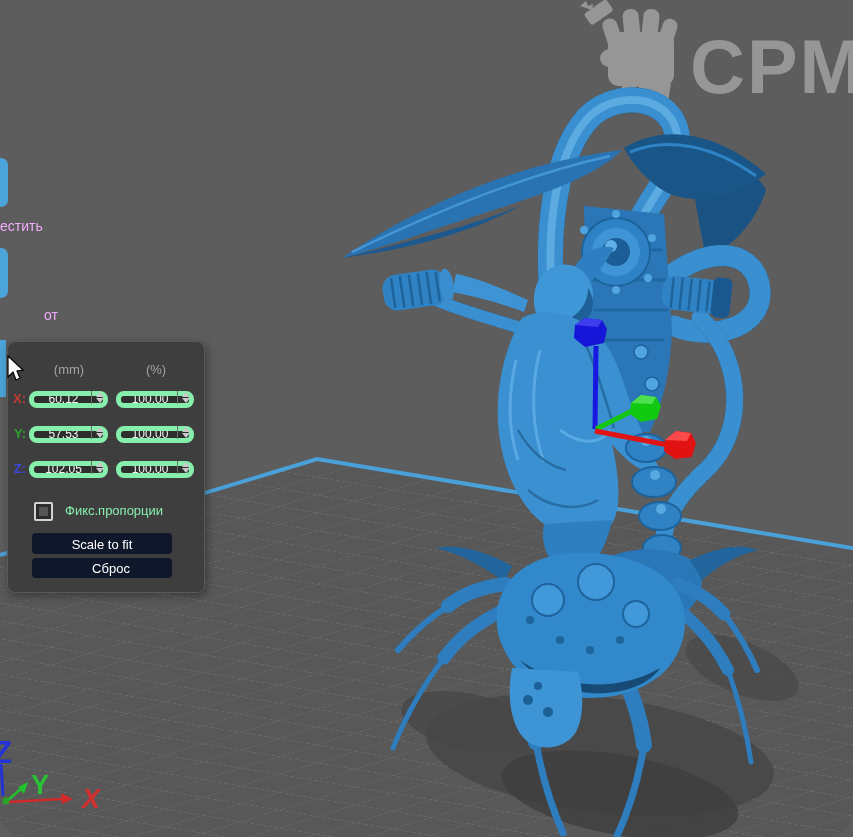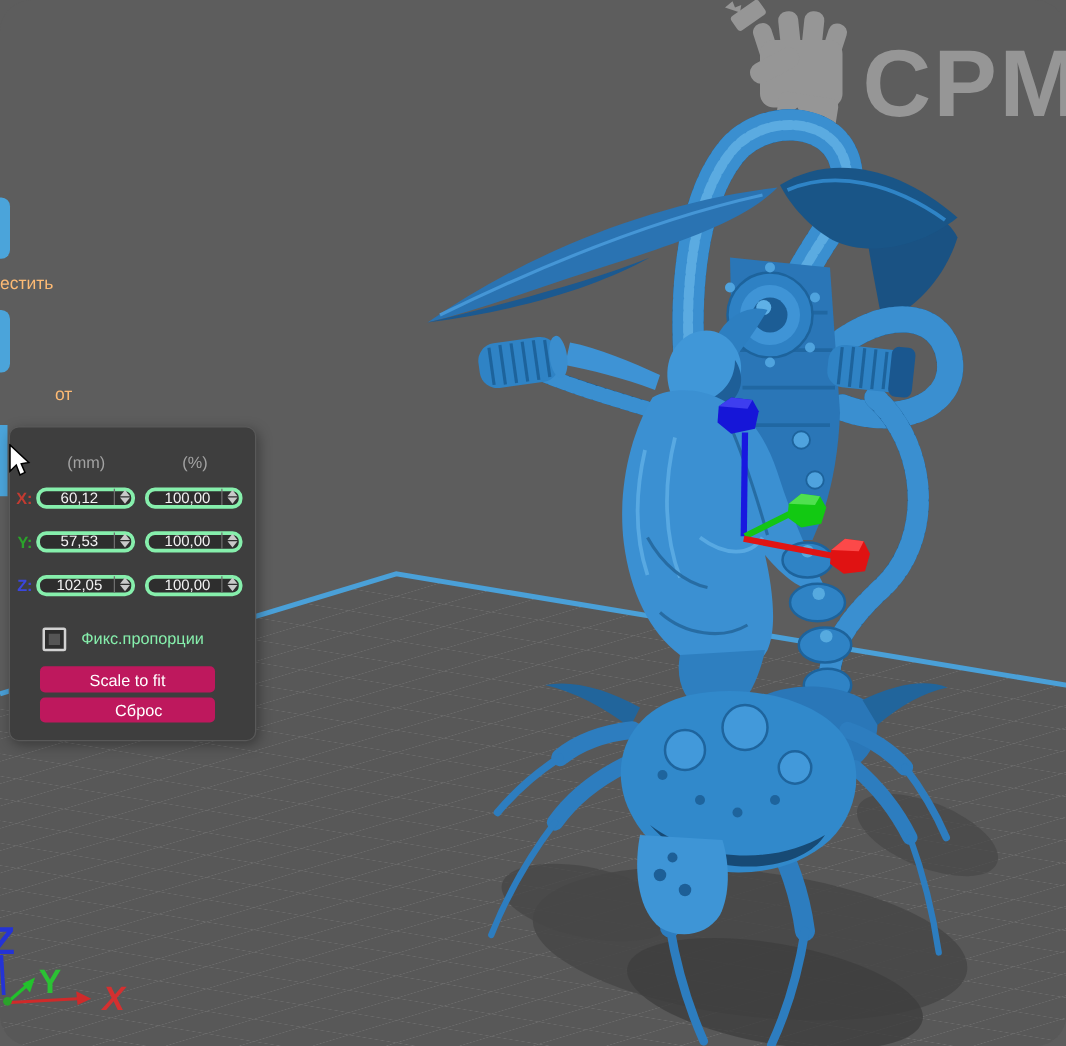--- a/index.html
+++ b/index.html
@@ -3,43 +3,43 @@
 <meta charset="utf-8">
 <style>
   html,body{margin:0;padding:0;background:#5d5d5d;width:853px;height:837px;overflow:hidden;
     font-family:"Liberation Sans",sans-serif;}
   #stage{position:relative;width:853px;height:837px;overflow:hidden;border-radius:25px;}
   svg{display:block;}
   #scene{position:absolute;left:0;top:0;z-index:1;}
 
   
   .tool-frag{position:absolute;background:#4ba4da;border-radius:0 7px 7px 0;z-index:2;}
-  .tool-label{position:absolute;left:0;color:#fdba74;font-size:14px;z-index:2;white-space:nowrap;}
+  .tool-label{position:absolute;left:0;color:#f0abfc;font-size:14px;z-index:2;white-space:nowrap;}
 
   
   #scale-panel{position:absolute;left:7px;top:341px;width:196px;height:250px;background:#3e3e3e;
     border:1px solid #595959;border-radius:8px;box-shadow:2px 3px 10px rgba(0,0,0,.35);z-index:3;}
   .unit-header{position:absolute;color:#a3a3a3;font-size:13px;width:80px;text-align:center;top:20px;}
   .axis-label{position:absolute;width:16px;text-align:right;font-size:13px;font-weight:bold;}
   .axis-x{color:#c23b31;} .axis-y{color:#2ba32b;} .axis-z{color:#3a46dd;}
   .spinbox{position:absolute;width:79px;height:17px;}
   .spinbox input{width:100%;height:100%;box-sizing:border-box;background:#2e2e2e;color:#f2f2f2;
-    border:3px solid #86efac;border-radius:8px;font-size:12px;text-align:center;padding:0 14px 1px 4px;
+    border:5px solid #86efac;border-radius:8px;font-size:12px;text-align:center;padding:0 14px 1px 4px;
     font-family:"Liberation Sans",sans-serif;outline:none;}
   .spinner{position:absolute;right:3px;top:2px;bottom:2px;width:11px;display:flex;flex-direction:column;
     justify-content:space-between;align-items:center;border-left:1px solid #6e6e6e;padding-left:2px;cursor:pointer;}
   .spin-up{width:0;height:0;border-left:4px solid transparent;border-right:4px solid transparent;
     border-bottom:5px solid #c9c9c9;margin-top:1px;}
   .spin-down{width:0;height:0;border-left:4px solid transparent;border-right:4px solid transparent;
     border-top:5px solid #c9c9c9;margin-bottom:1px;}
   #fix-prop-box{position:absolute;left:26px;top:160px;width:15px;height:15px;background:#2c2c2c;
     border:2px solid #d2d2d2;border-radius:2px;cursor:pointer;}
   #fix-prop-box::after{content:"";position:absolute;left:3px;top:3px;width:9px;height:9px;background:#555;}
   #fix-prop-label{position:absolute;left:57px;top:161px;color:#86efac;font-size:13px;}
-  .panel-btn{position:absolute;left:24px;width:140px;background:#be185d;color:#fff;font-size:13px;
+  .panel-btn{position:absolute;left:24px;width:140px;background:#0f172a;color:#fff;font-size:13px;
     border:none;border-radius:4px;text-align:center;cursor:pointer;font-family:"Liberation Sans",sans-serif;}
   #scale-fit-btn{top:191px;height:21px;line-height:21px;}
   #reset-btn{top:216px;height:20px;line-height:20px;padding-left:24px;}
 
   #mouse-cursor{position:absolute;left:6px;top:355px;z-index:9;}
 </style>
 </head>
 <body>
 
 <div id="stage">

